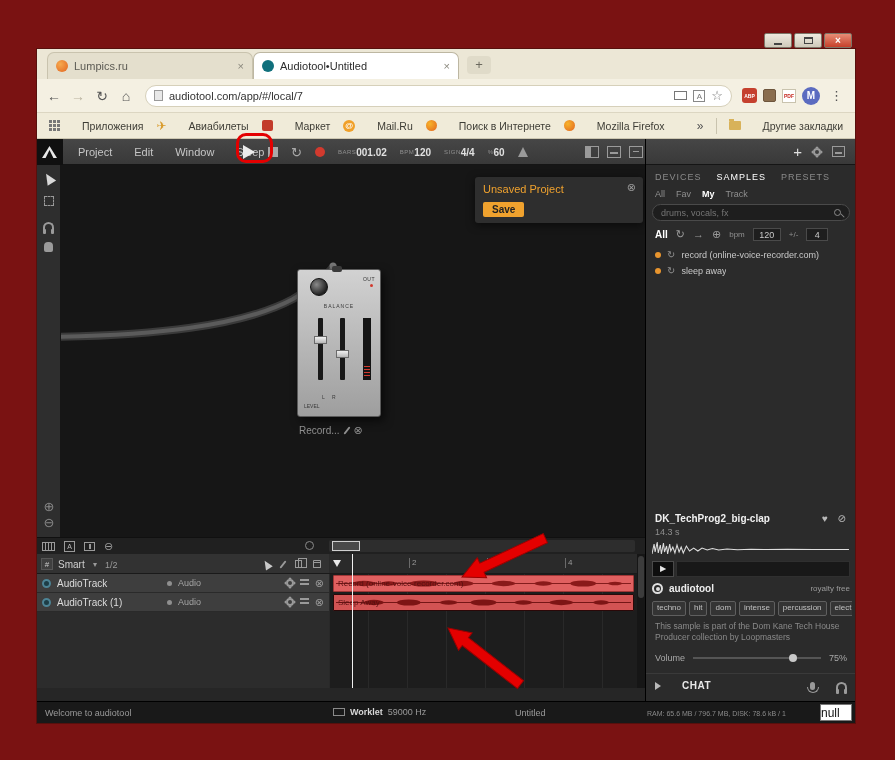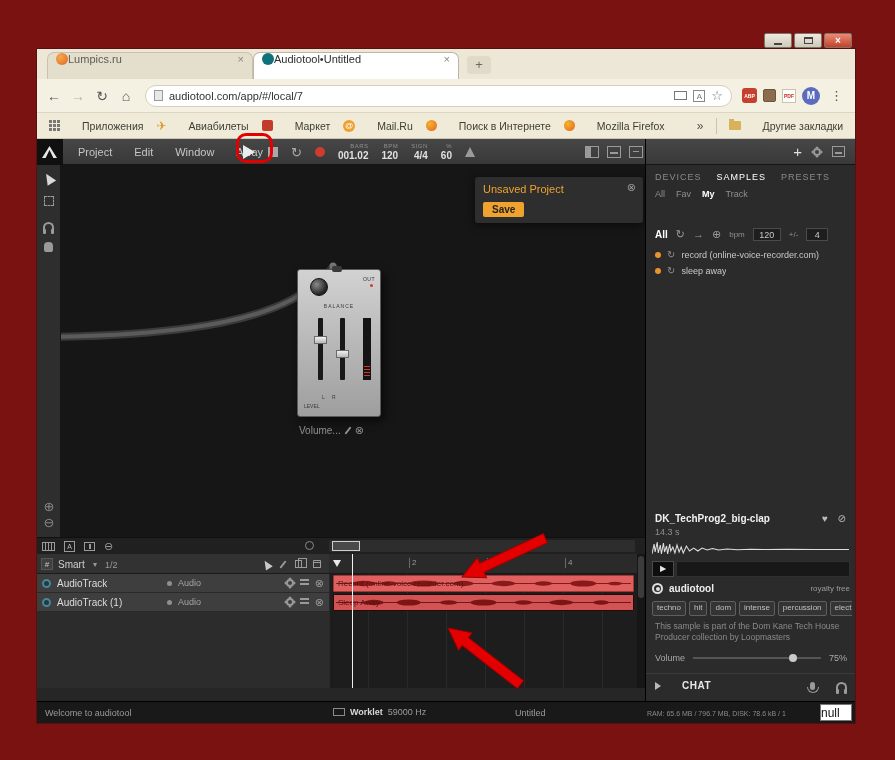--- a/index.html
+++ b/index.html
@@ -10,21 +10,21 @@
 .winbtns{position:absolute;top:33px;left:764px;display:flex;gap:2px;z-index:5}
 .wbtn{width:28px;height:15px;background:linear-gradient(#efeadf,#cfc9ba);border:1px solid #7d7668;border-radius:2px;display:flex;align-items:center;justify-content:center;cursor:pointer}
 .wbtn.close{background:linear-gradient(#e88d76,#c6402a)}
 .w-min{width:8px;height:2px;background:#444;margin-top:7px}
 .w-max{width:9px;height:7px;border:1px solid #444;border-top:2px solid #444}
 .w-x{color:#fff;font-size:10px;font-weight:bold;line-height:1}
 
 .window{position:absolute;left:36px;top:48px;width:820px;height:676px;background:#f1edde;border:1px solid #57100d}
 
 .tabstrip{position:relative;height:30px;background:#ece7d6;display:flex;align-items:flex-end;padding-left:10px}
-.tab{height:27px;display:flex;padding:0 8px;border:1px solid #c9c3ae;border-bottom:none;border-radius:7px 7px 0 0;background:#e4dfcd;width:206px}
+.tab{height:27px;display:flex;align-items:center;gap:6px;padding:0 8px;border:1px solid #c9c3ae;border-bottom:none;border-radius:7px 7px 0 0;background:#e4dfcd;width:206px}
 .tab.active{background:#fff;border-color:#bdb7a2;z-index:2}
 .fav{width:12px;height:12px;border-radius:50%;flex:0 0 12px}
 .fav.orange{background:radial-gradient(circle at 35% 35%,#f6a94e,#e2641f)}
 .fav.teal{background:#10707c}
 .tab-title{font-size:11px;color:#5c5b54;white-space:nowrap;overflow:hidden;text-overflow:ellipsis;flex:1}
 .tab.active .tab-title{color:#2d2d2d}
 .tab-x{color:#8a887d;font-size:11px;cursor:pointer}
 .newtab{width:24px;height:18px;margin:0 0 5px 8px;border-radius:4px;background:#e0dbc9;color:#6b695e;font-size:13px;text-align:center;line-height:17px;cursor:pointer}
 
 .toolbar{position:relative;height:34px;background:#f4f0e2;display:flex;align-items:center;padding:0 8px;gap:6px;border-bottom:1px solid #dcd6c2}
@@ -62,21 +62,21 @@
 .appbar{position:absolute;left:0;top:0;width:100%;height:26px;background:linear-gradient(#464646,#393939);border-bottom:1px solid #151515}
 .logo{position:absolute;left:0;top:0;width:26px;height:26px;background:#101010}
 .logo::after{content:"";position:absolute;left:5px;top:7px;width:15px;height:12px;background:#e8e8e8;clip-path:polygon(0 100%,50% 0,100% 100%,76% 100%,50% 34%,24% 100%)}
 .menus{position:absolute;left:30px;top:0;height:26px;display:flex;align-items:center}
 .menuitem{font-size:11px;color:#c6c6c6;padding:0 11px;cursor:pointer}
 .transport{position:absolute;left:206px;top:0;height:26px;display:flex;align-items:center;gap:13px}
 .t-play{width:0;height:0;border-left:12px solid #ececec;border-top:7px solid transparent;border-bottom:7px solid transparent;cursor:pointer}
 .t-stop{width:10px;height:10px;background:#a8a8a8;cursor:pointer}
 .t-loop{color:#a8a8a8;font-size:13px;cursor:pointer;line-height:1}
 .t-rec{width:10px;height:10px;border-radius:50%;background:#d23a2e;cursor:pointer}
-.tval{display:flex;flex-direction:column;align-items:flex-end;line-height:1}
+.tval{display:flex;align-items:center;line-height:1}
 .tval .lbl{font-size:6px;color:#8f8f8f;letter-spacing:.5px}
 .tval .val{font-size:10px;color:#e0e0e0;font-weight:bold;margin-top:2px}
 .bellic{width:0;height:0;border-left:5px solid transparent;border-right:5px solid transparent;border-bottom:10px solid #9a9a9a;cursor:pointer}
 .vics{position:absolute;left:548px;top:7px;display:flex;gap:8px}
 .vic{width:14px;height:12px;border:1px solid #9a9a9a;cursor:pointer}
 .vic.half::after{content:"";display:block;width:5px;height:100%;background:#9a9a9a}
 .vic.rows{background:repeating-linear-gradient(#9a9a9a 0 2px,transparent 2px 5px);background-clip:content-box;padding:2px}
 .vic.lines{background:repeating-linear-gradient(#9a9a9a 0 1px,transparent 1px 4px);background-clip:content-box;padding:2px 3px}
 
 .ltools{position:absolute;left:0;top:26px;width:24px;height:372px;background:#2e2e2e;border-right:1px solid #161616;display:flex;flex-direction:column;align-items:center;padding-top:6px;gap:9px}
@@ -306,21 +306,21 @@
   </div>
 
   <div class="app">
 
     <div class="appbar">
       <div class="logo"></div>
       <div class="menus">
         <span class="menuitem">Project</span>
         <span class="menuitem">Edit</span>
         <span class="menuitem">Window</span>
-        <span class="menuitem">Away</span>
+        <span class="menuitem">Sleep</span>
       </div>
       <div class="transport">
         <span class="t-play"></span>
         <span class="t-stop"></span>
         <span class="t-loop">↻</span>
         <span class="t-rec"></span>
         <span class="tval">
           <span class="lbl">BARS</span>
           <span class="val">001.02</span>
         </span>
@@ -380,21 +380,21 @@
             <span class="fhandle" style="top:18px"></span>
           </span>
         <span class="ftrack" style="left:42px">
             <span class="fhandle" style="top:32px"></span>
           </span>
         <span class="meter"></span>
         <span class="levellbl">LEVEL</span>
         <span class="lrlbl">L R</span>
       </div>
       <div class="devlabel">
-        <span class="devname">Volume...</span>
+        <span class="devname">Record...</span>
         <span class="i-pen"></span>
         <span class="devx">⊗</span>
       </div>
       <div class="notif">
         <div class="notif-title">Unsaved Project</div>
         <span class="notif-x">⊗</span>
         <span class="savebtn">Save</span>
       </div>
     </div>
 
@@ -506,20 +506,24 @@
         <span class="rp-tab">DEVICES</span>
         <span class="rp-tab active">SAMPLES</span>
         <span class="rp-tab">PRESETS</span>
       </div>
       <div class="rp-filters">
         <span class="rp-filter">All</span>
         <span class="rp-filter">Fav</span>
         <span class="rp-filter active">My</span>
         <span class="rp-filter">Track</span>
       </div>
+      <div class="rp-search">
+        <input placeholder="drums, vocals, fx" style="">
+        <span class="i-mag"></span>
+      </div>
       <div class="rp-controls">
         <span class="rp-all">All</span>
         <span class="rp-cic">↻</span>
         <span class="rp-cic">→</span>
         <span class="rp-cic">⊕</span>
         <span class="rp-lbl">bpm</span>
         <input class="rp-num" value="120" style="">
         <span class="rp-lbl">+/-</span>
         <input class="rp-num" style="width: 22px;" value="4">
       </div>

